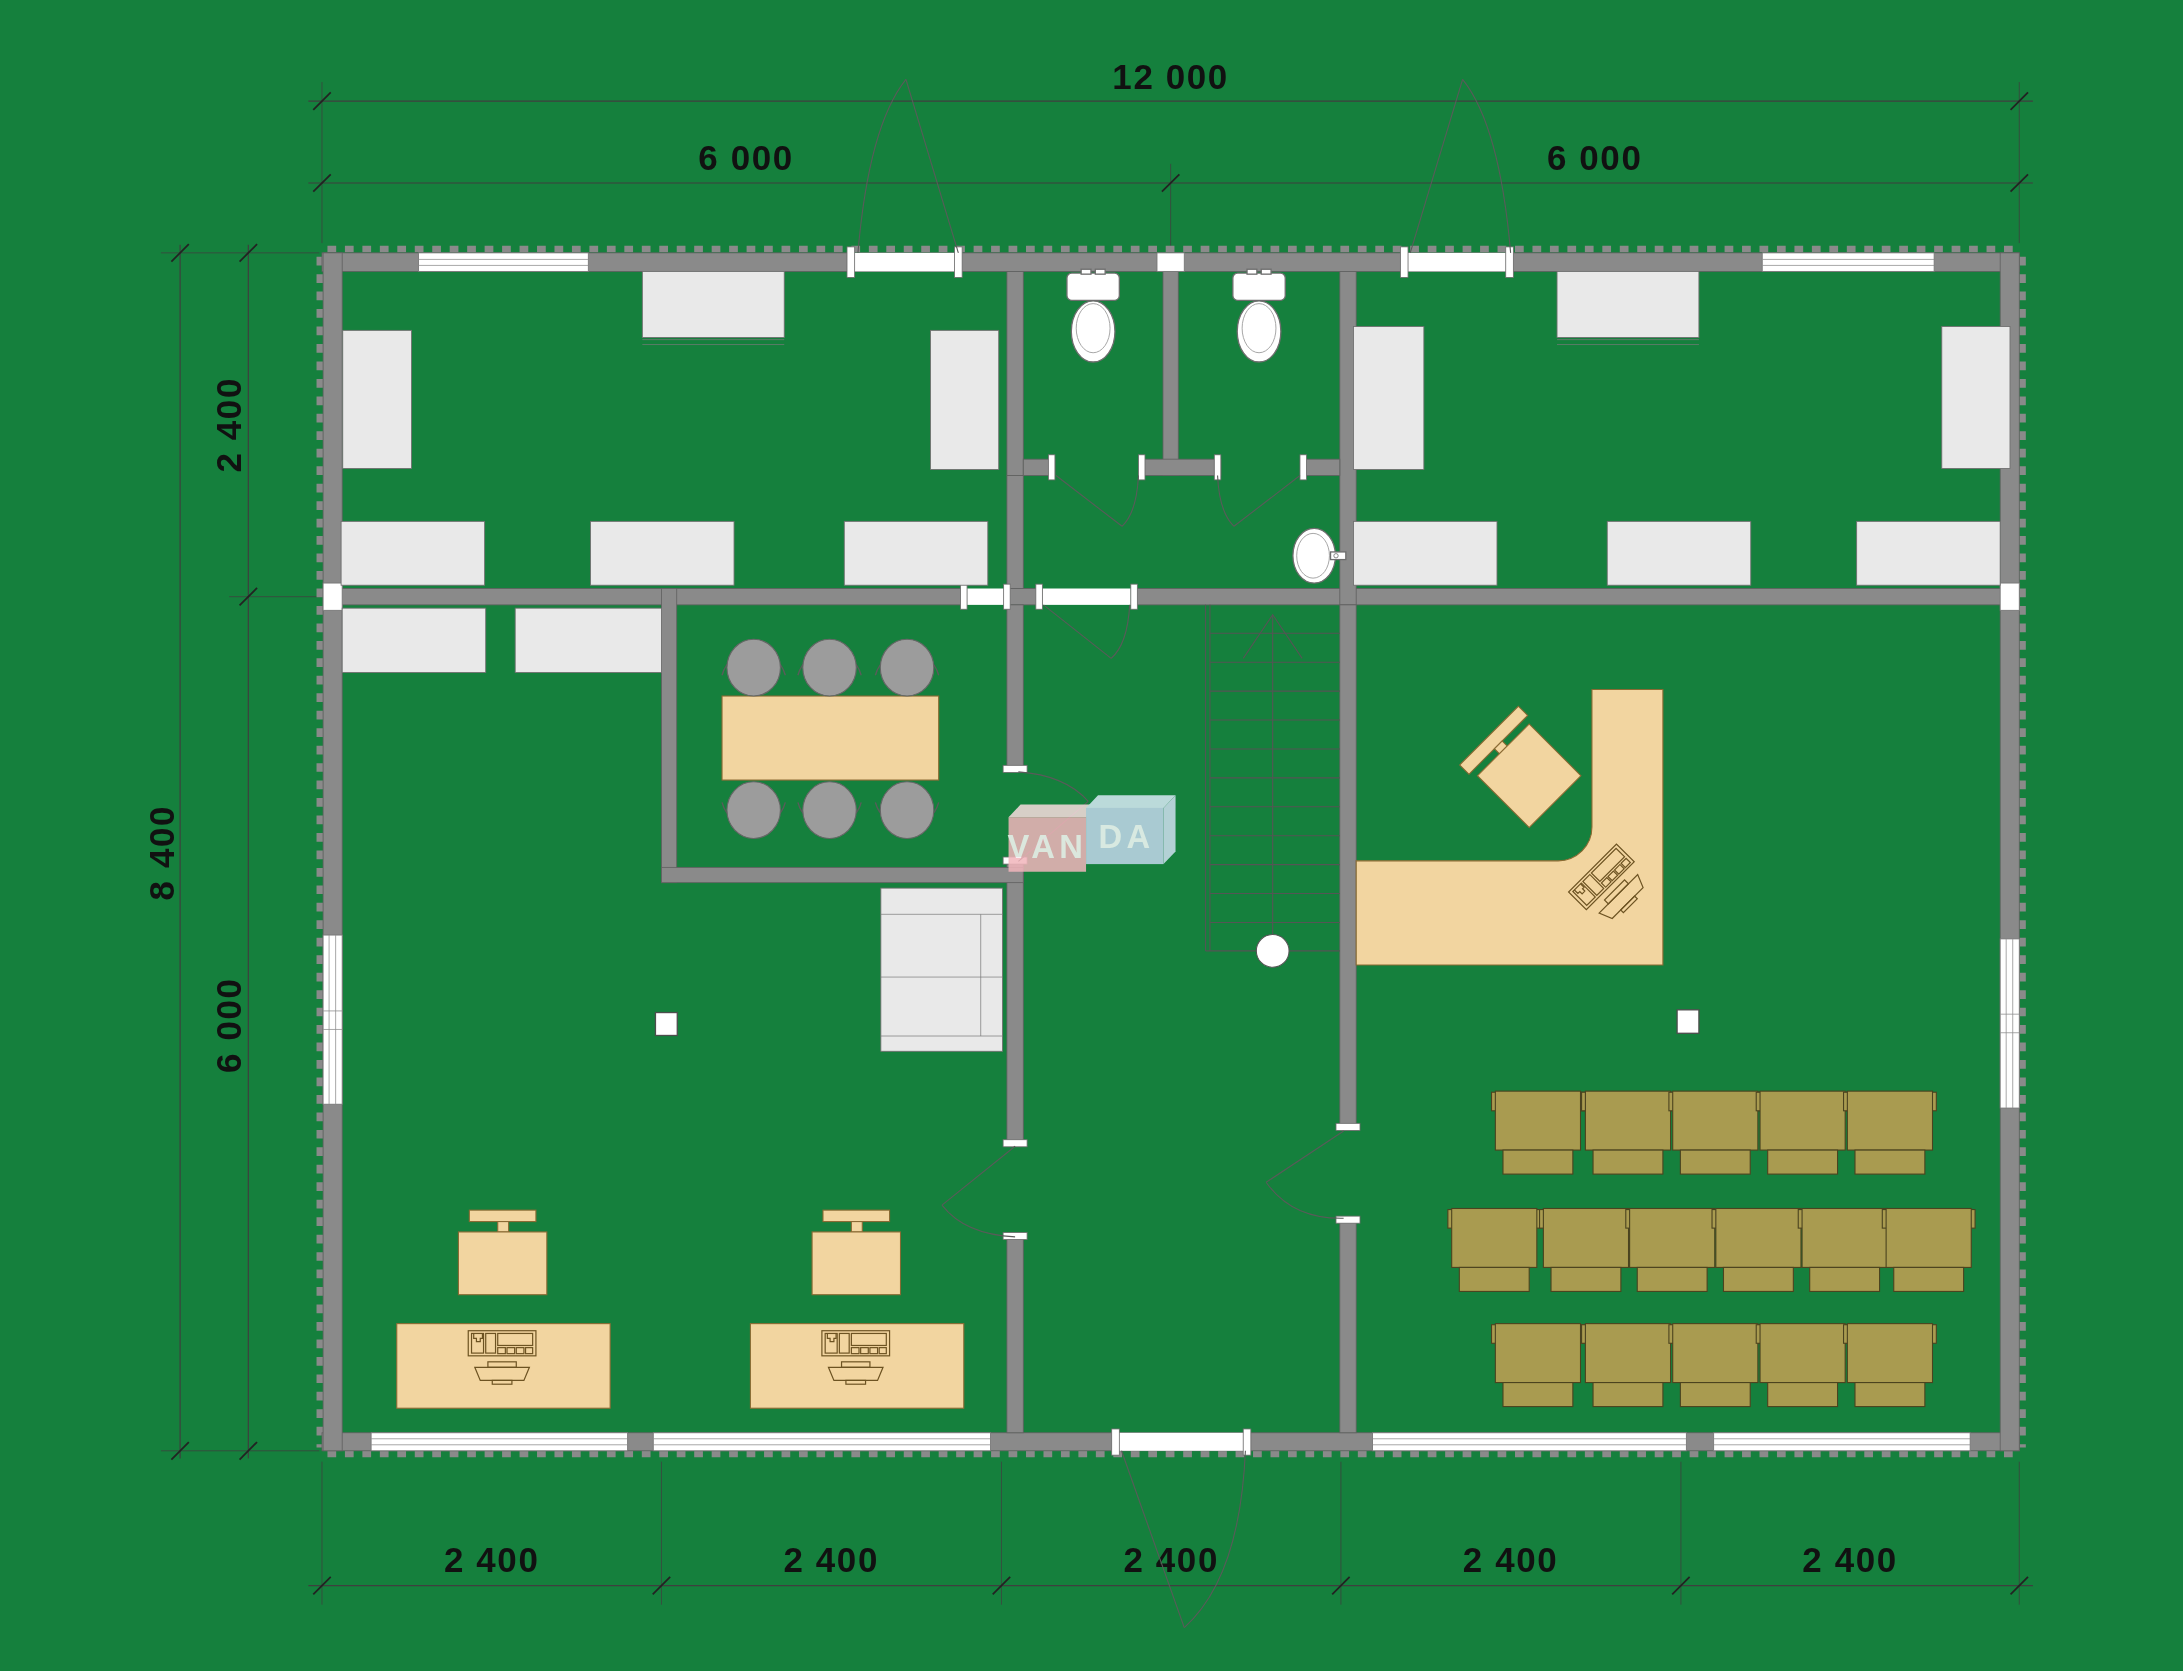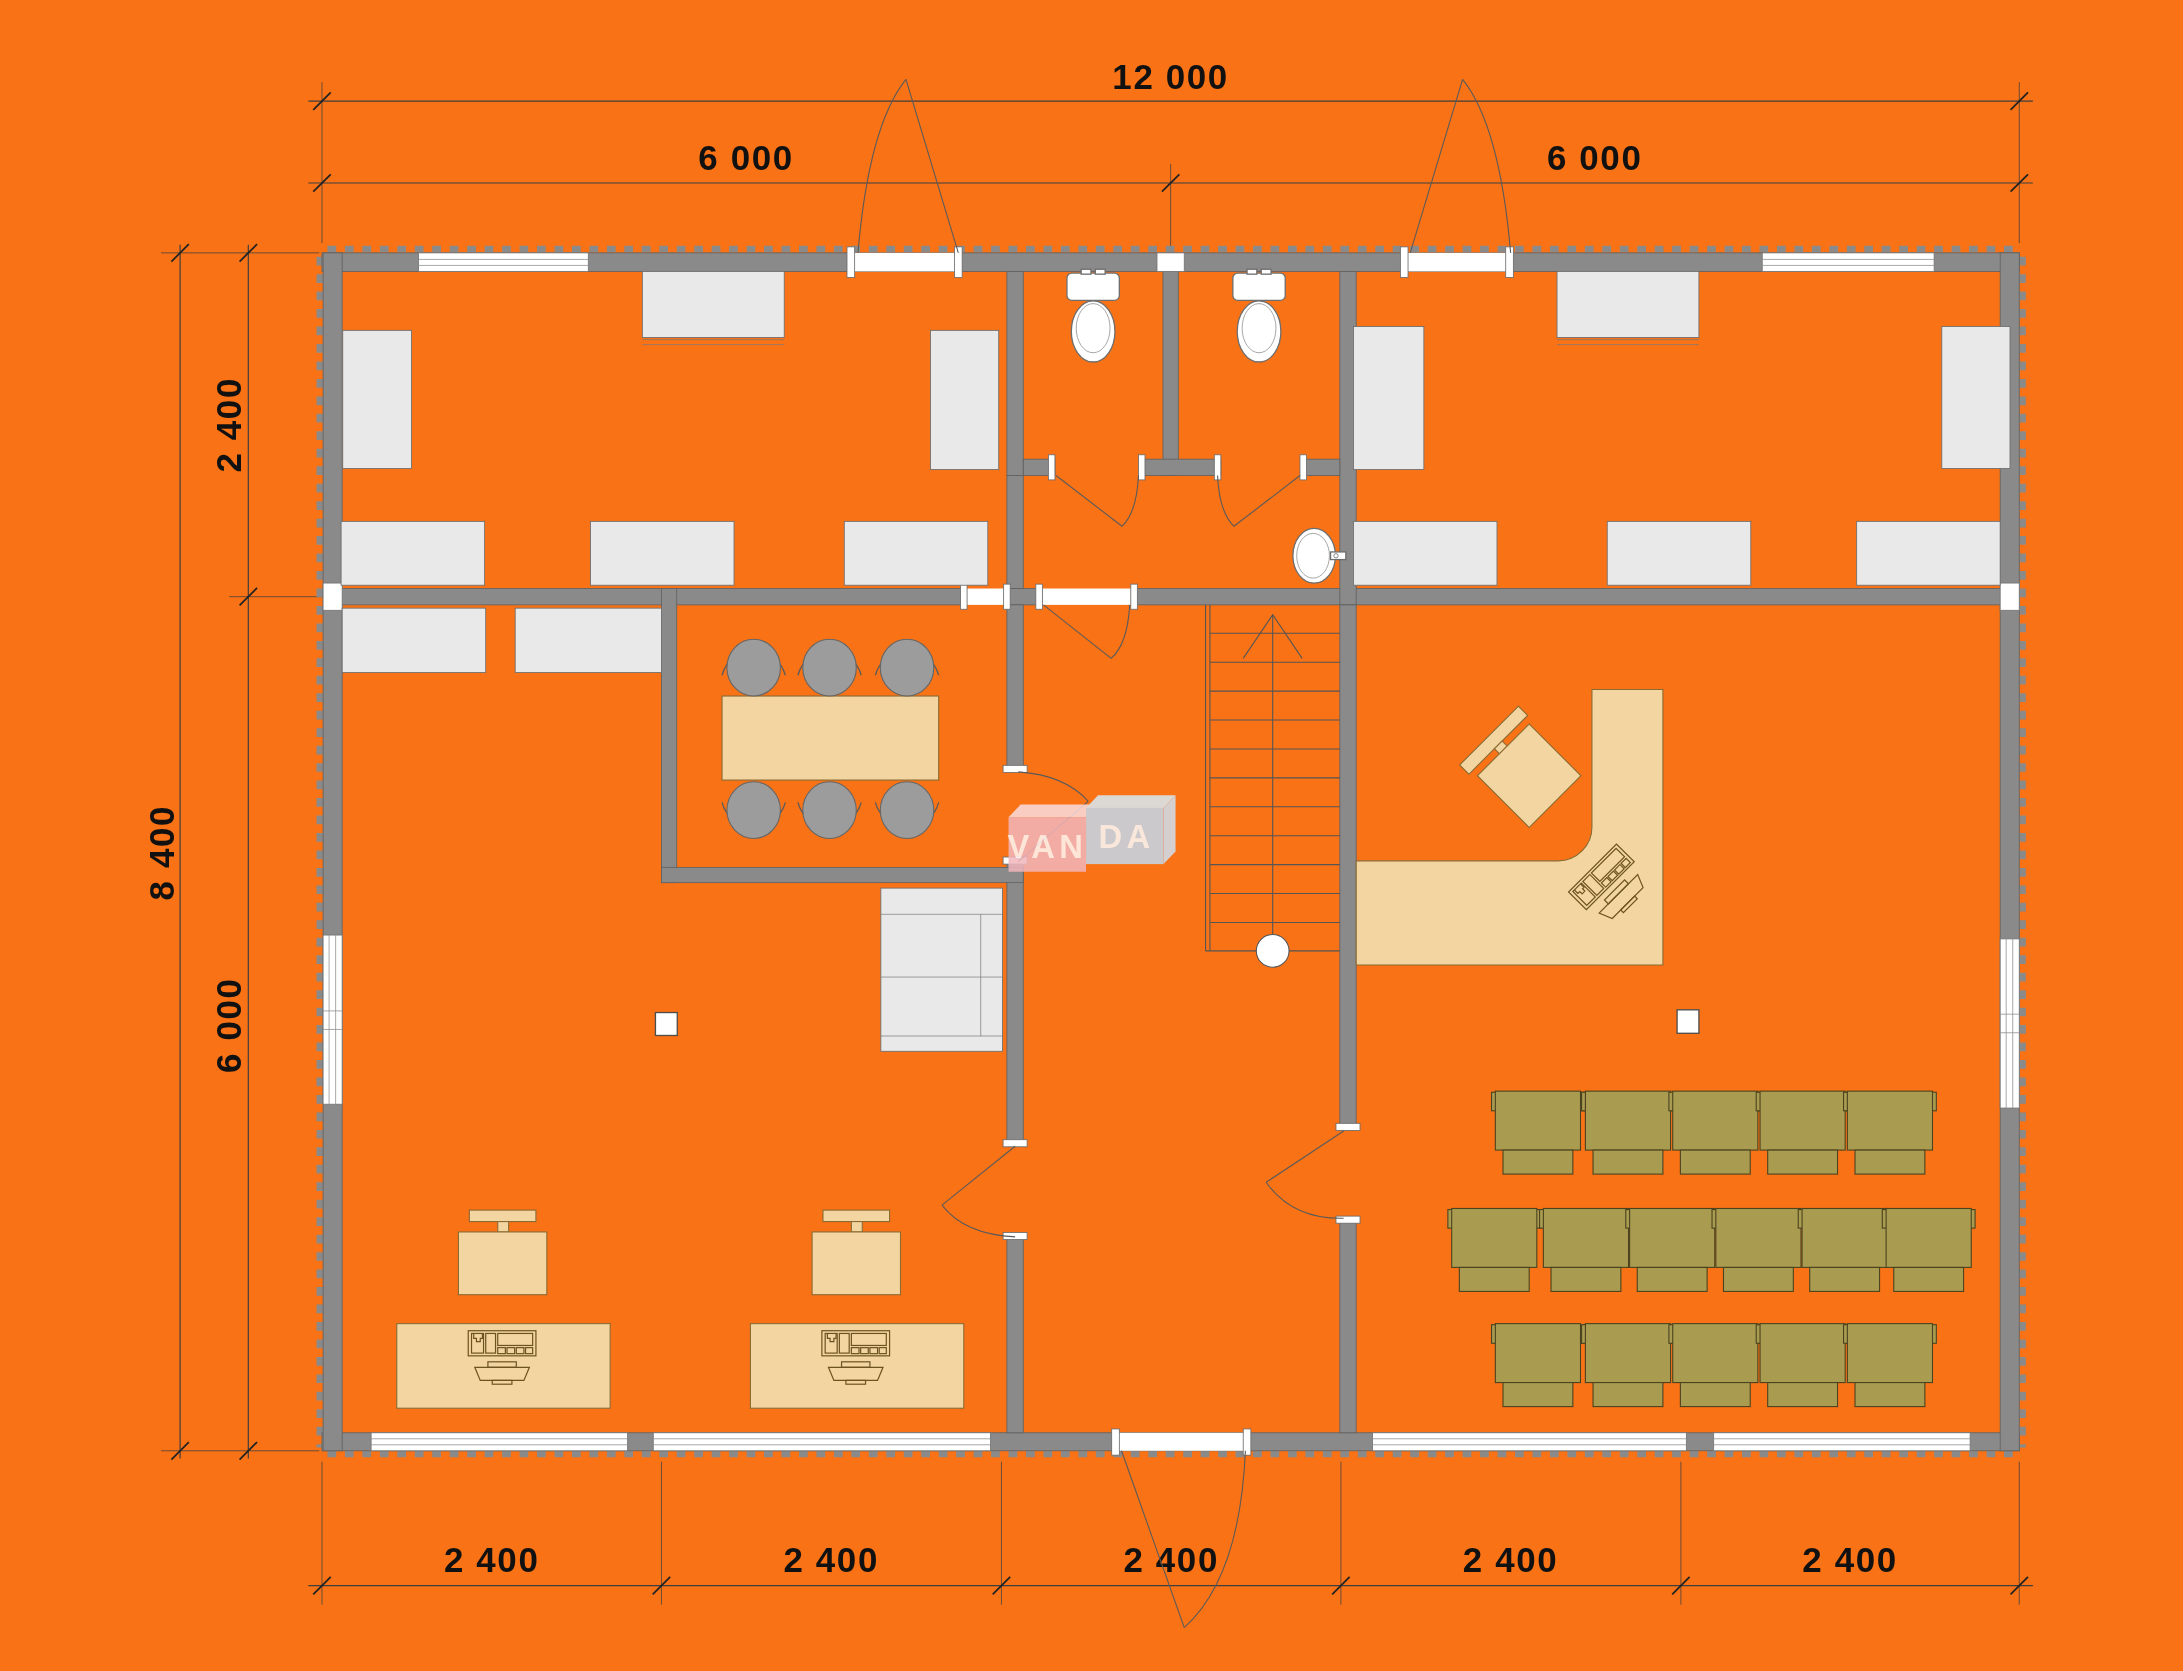--- a/index.html
+++ b/index.html
@@ -1,16 +1,16 @@
 <!DOCTYPE html>
 <html style="font-size:8.7px"><head>
 <meta charset="utf-8">
 <style>
   html,body{margin:0;padding:0;background:#ffffff;}
-  #canvas{position:relative;width:2183px;height:1672px;background:#f97316;overflow:hidden;
+  #canvas{position:relative;width:2183px;height:1672px;background:#15803d;overflow:hidden;
           font-family:"Liberation Sans",sans-serif;}
   svg{position:absolute;left:0;top:0;}
   .wall{fill:#8a8a8a;stroke:#606060;stroke-width:1.5;}
   .teeth{stroke:#8a8a8a;stroke-dasharray:16 16;stroke-width:12;fill:none;}
   .win{fill:#ffffff;stroke:#767676;stroke-width:1.6;}
   .winline{stroke:#8d8d8d;stroke-width:1.4;fill:none;}
   .jamb{fill:#ffffff;stroke:#6a6a6a;stroke-width:1.5;}
   .door{stroke:#5a5a5a;stroke-width:2;fill:none;}
   .furn{fill:#e9e9e9;stroke:#6f6f6f;stroke-width:1.6;}
   .furnline{stroke:#7a7a7a;stroke-width:1.3;fill:none;}

